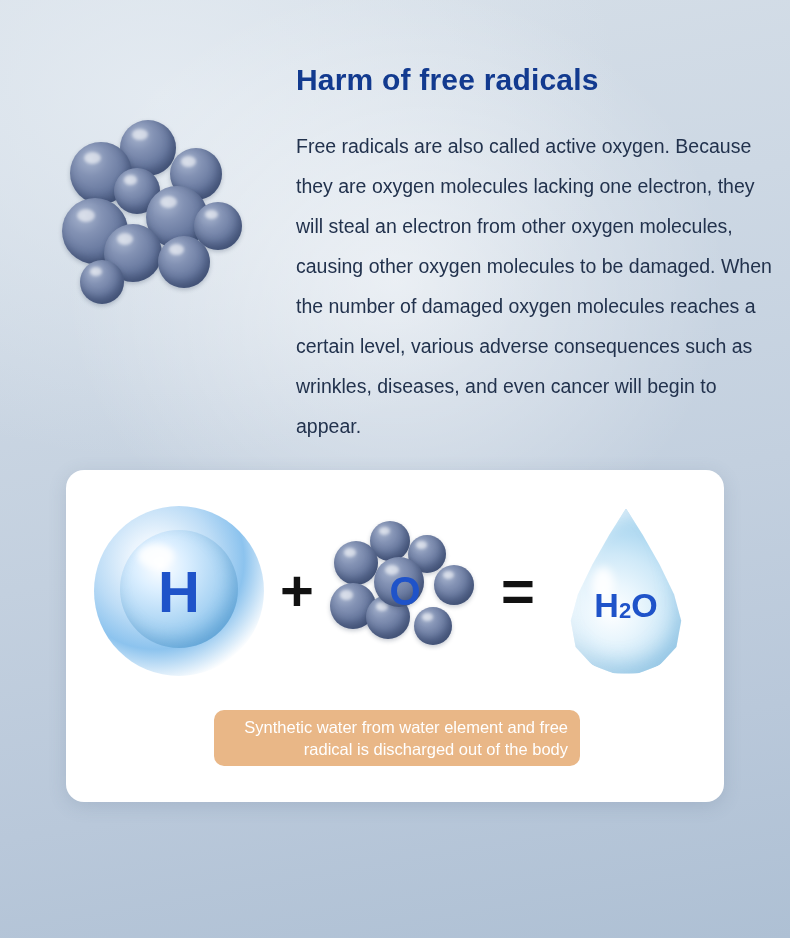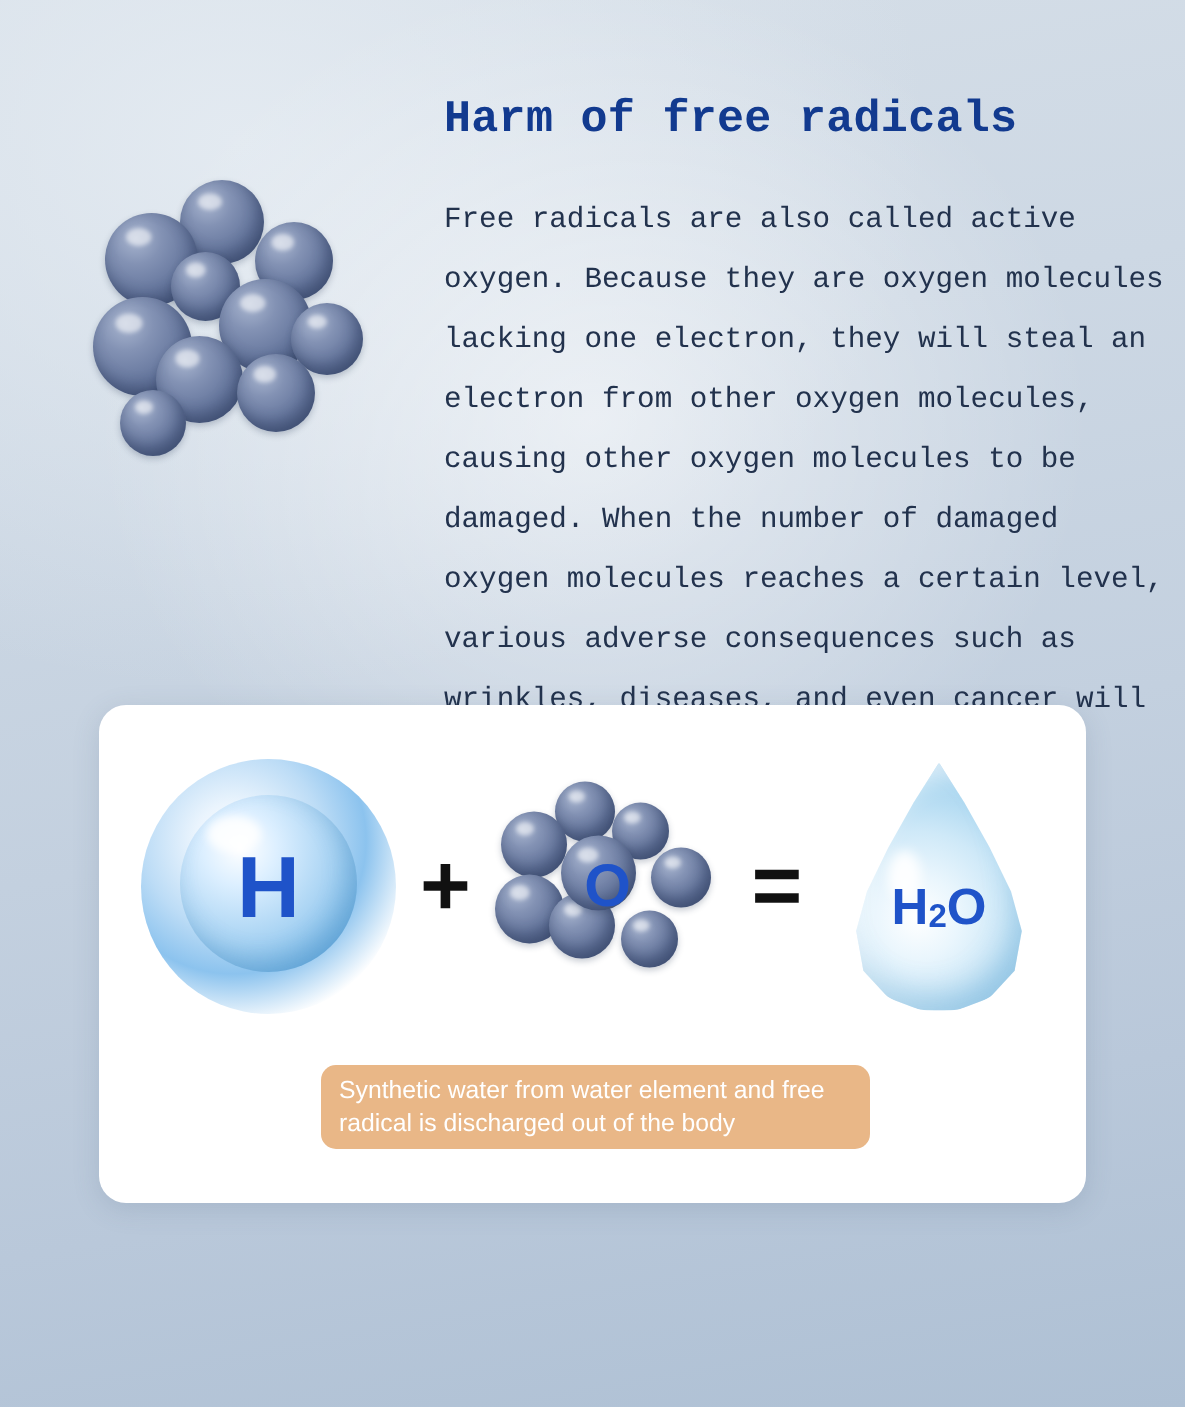--- a/index.html
+++ b/index.html
@@ -24,21 +24,20 @@
       linear-gradient(170deg, #d6dfe8 0%, #cdd8e4 28%, #c3d0df 55%, #b9c8da 78%, #aec0d4 100%);
     overflow: hidden;
   }
 
   
   .top {
     position: absolute;
     left: 0; top: 0;
     width: 656px;
     height: 460px;
-    font-family: Liberation Mono, monospace;
   }
 
   .molecule-left {
     position: absolute;
     left: 62px;
     top: 120px;
     width: 190px;
     height: 190px;
   }
 
@@ -236,21 +235,21 @@
     position: absolute;
     left: 148px;
     top: 240px;
     width: 366px;
     height: 56px;
     background: #e9b787;
     border-radius: 10px;
     display: flex;
     align-items: center;
     justify-content: center;
-    text-align: left;
+    text-align: right;
     color: #ffffff;
     font-size: 16.5px;
     line-height: 22px;
     padding: 0 12px;
     box-sizing: border-box;
   }
 </style>
 </head>
 <body>
 

